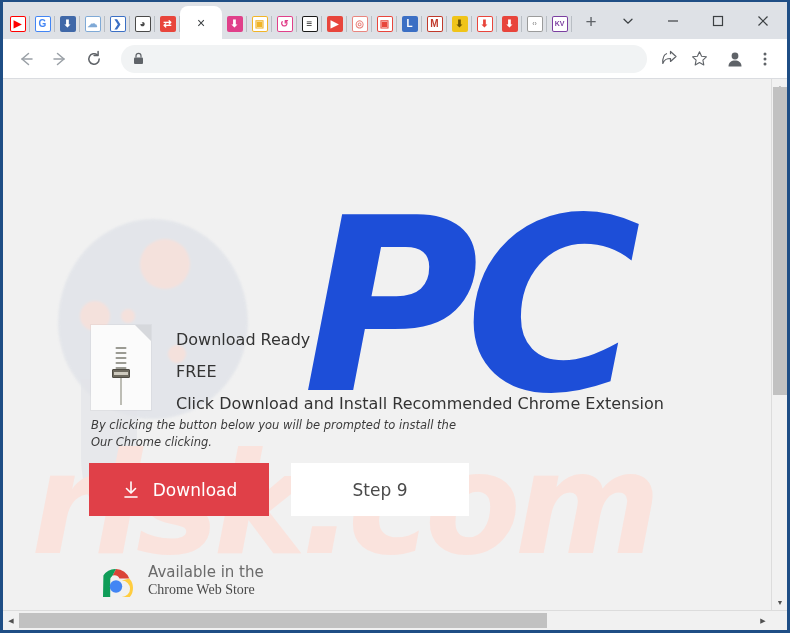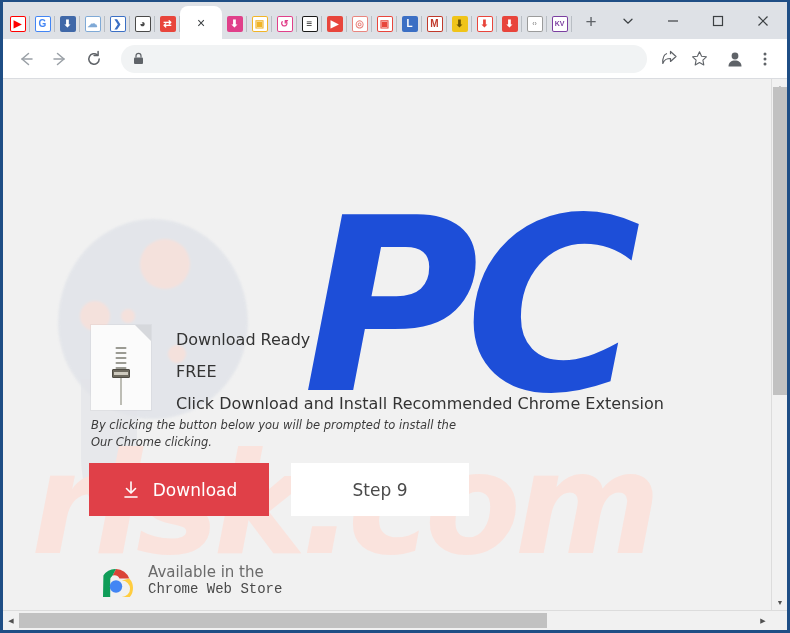--- a/index.html
+++ b/index.html
@@ -259,21 +259,21 @@
     border: none;
     cursor: pointer;
   }
 
   #cws { position: absolute; left: 90px; top: 480px; display: flex; align-items: center; }
   #cws-logo { width: 46px; height: 44px; position: relative; }
   #cws-text { margin-left: 9px; }
   #cws-avail { font-size: 15px; color: #6b6b6b; line-height: 1.1;
                font-family: "DejaVu Sans", sans-serif; }
   #cws-title { font-size: 14px; color: #4a4a4a; line-height: 1.25; margin-top: 1px;
-               font-family: Liberation Mono, monospace; }
+               font-family: Liberation Serif, serif; }
 
   
   #vscroll {
     width: 16px;
     background: #f1f1f1;
     border-left: 1px solid #dcdcdc;
     position: relative;
     flex: 0 0 auto;
   }
   #vscroll .arrow {

